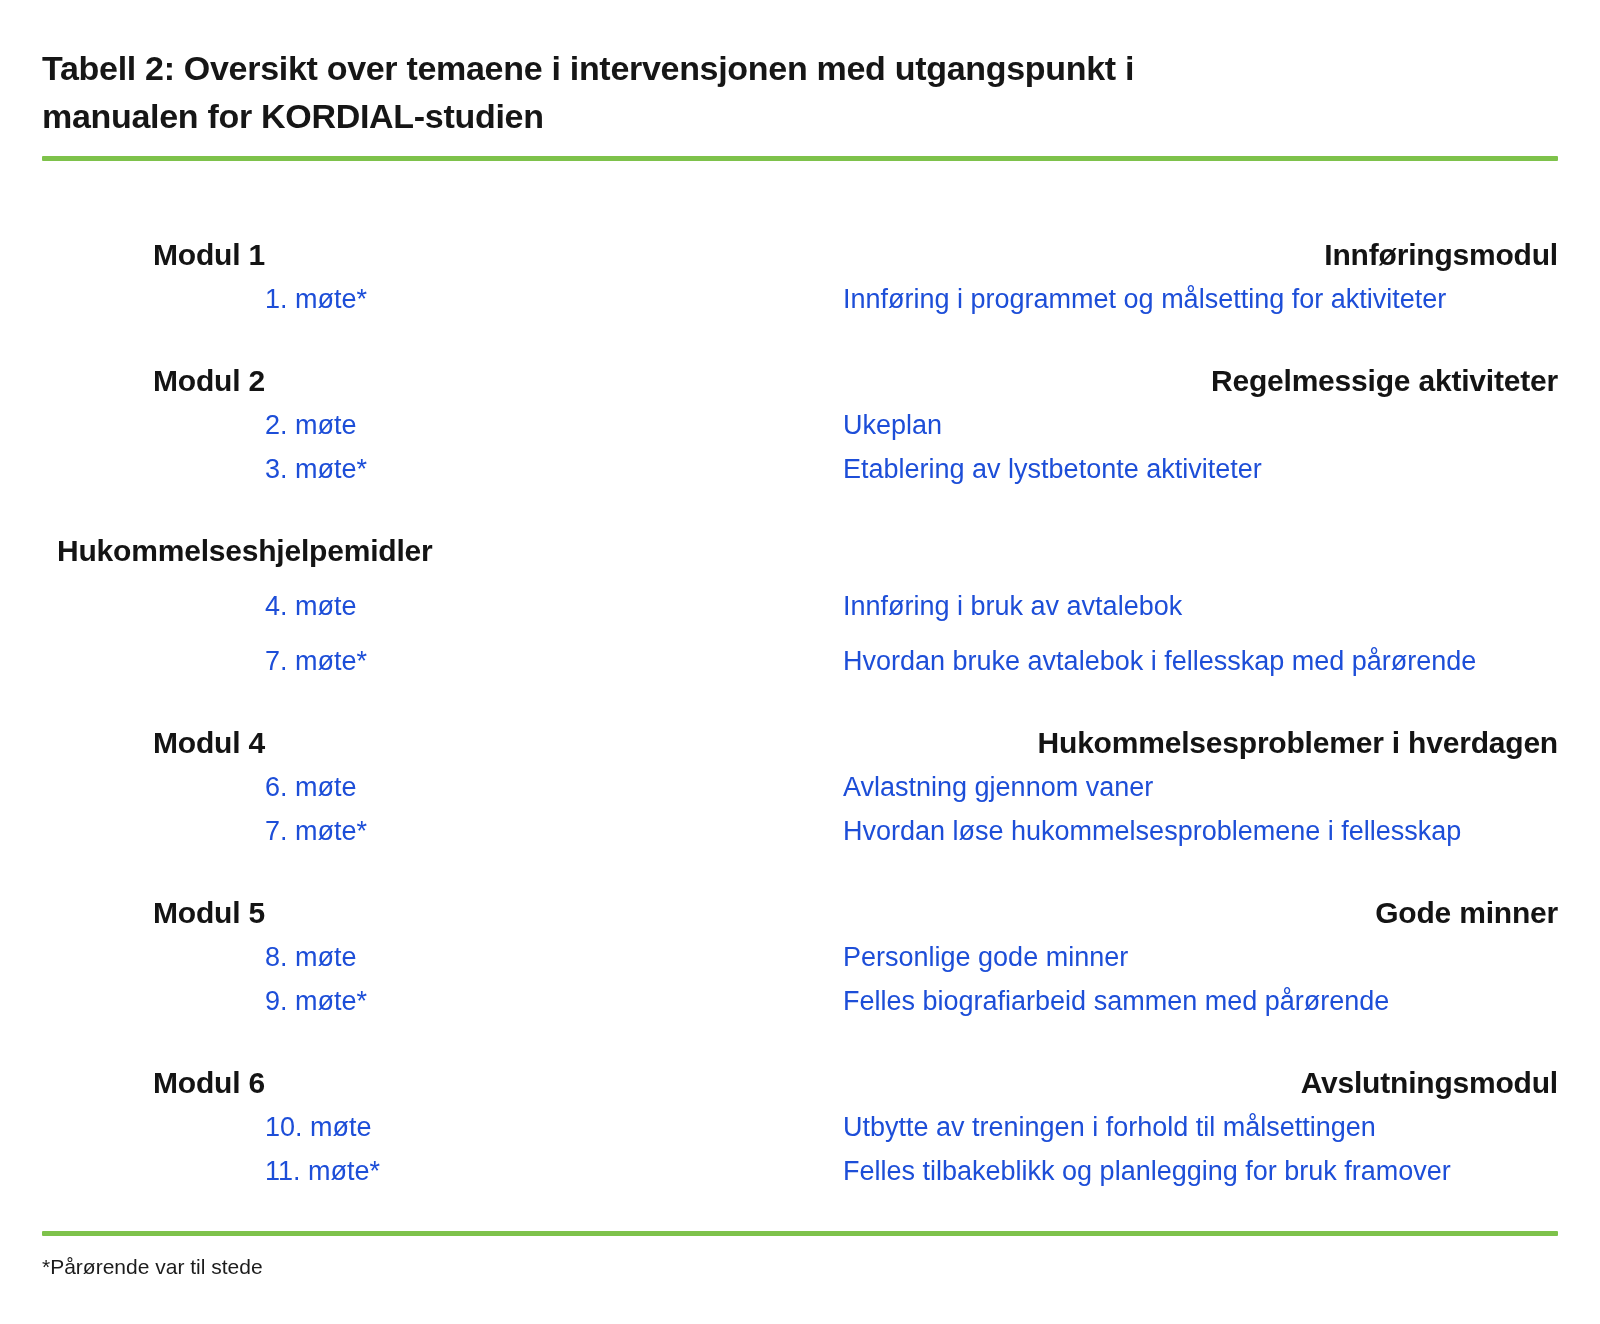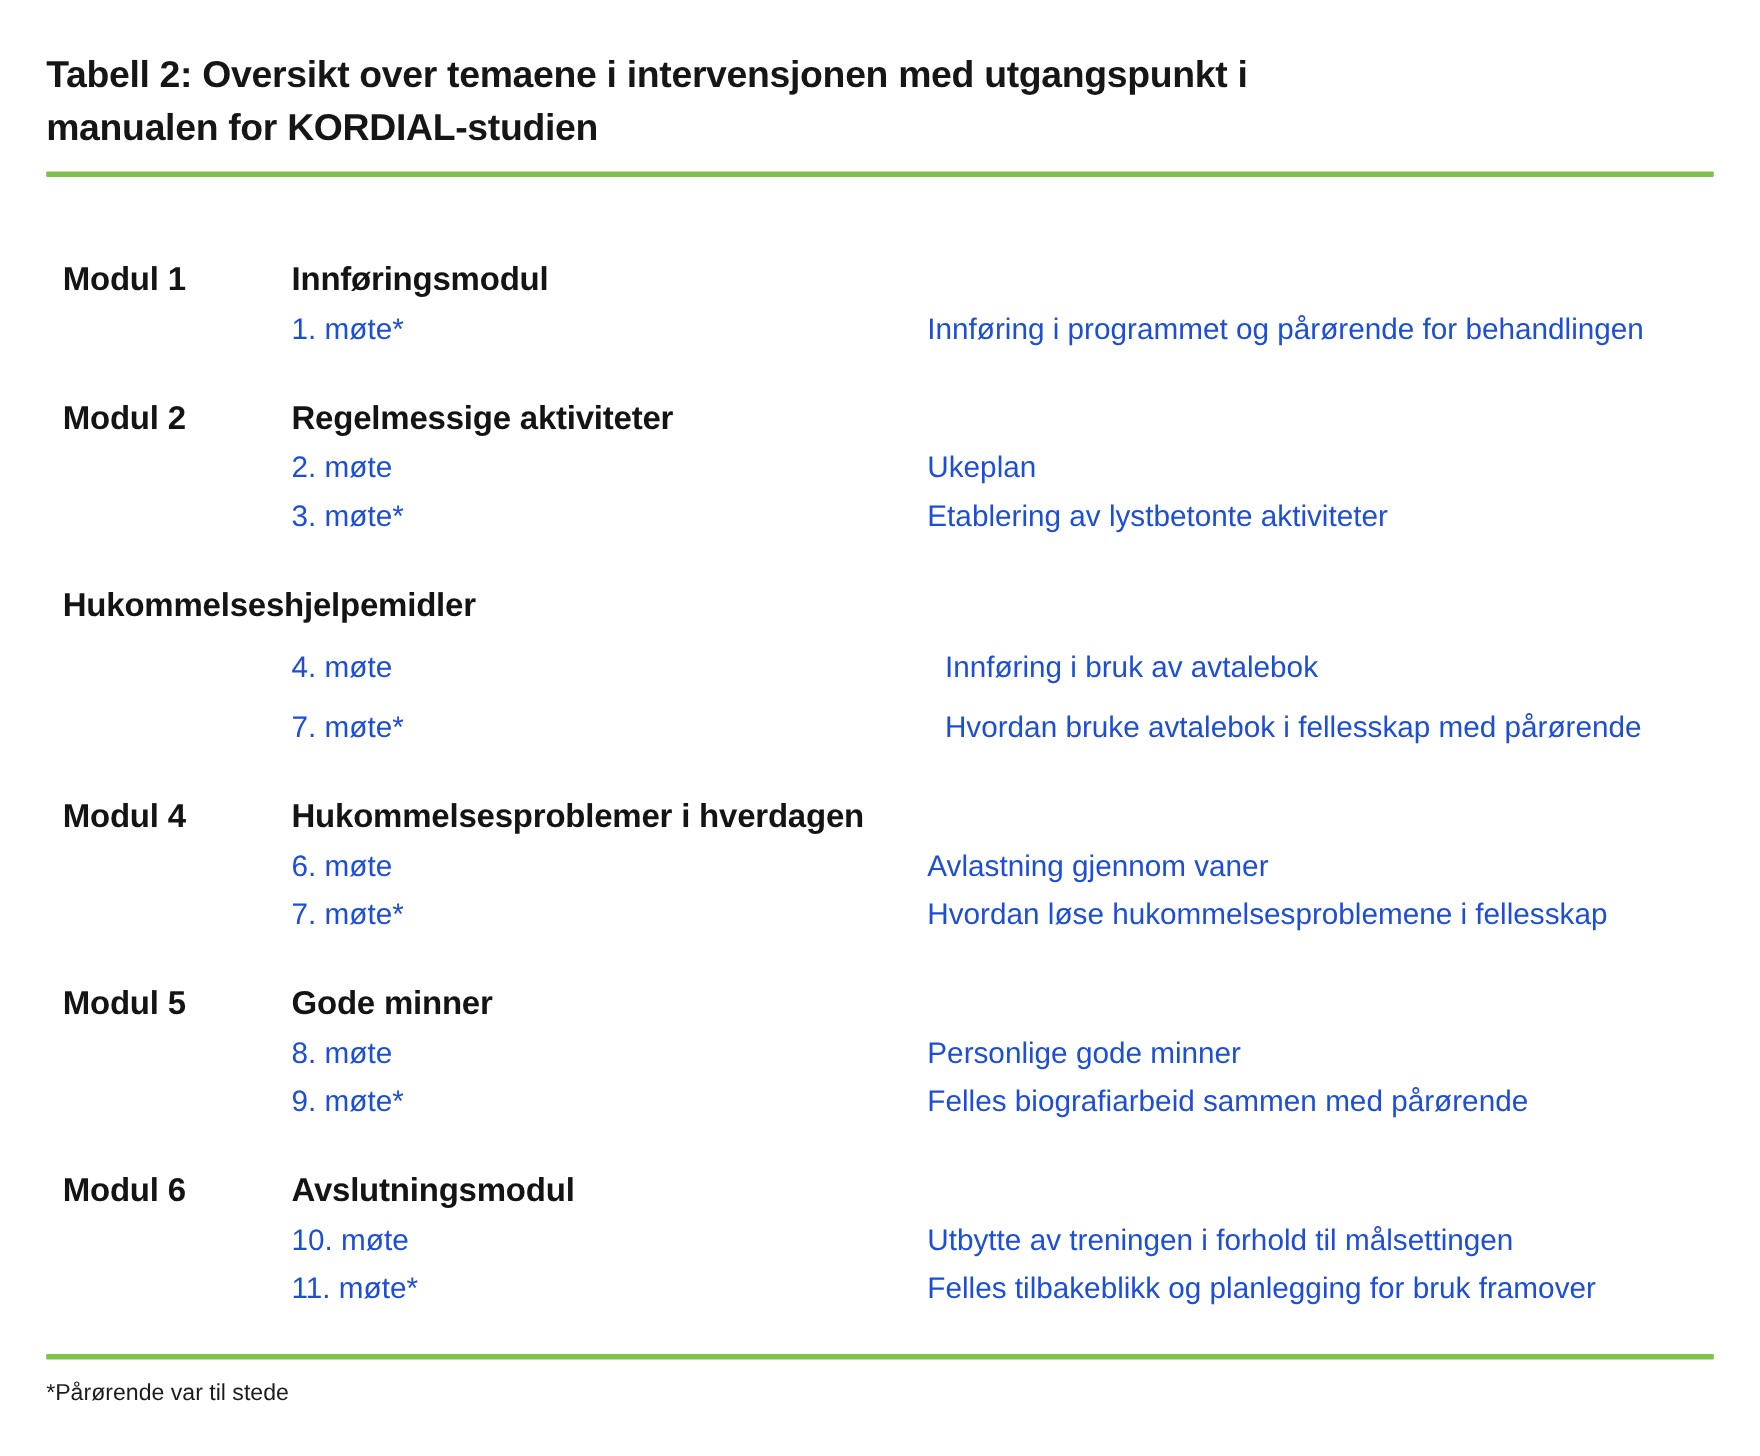--- a/index.html
+++ b/index.html
@@ -38,31 +38,32 @@
   }
   .module { margin-bottom: 38px; }
   .module-header {
     display: grid;
     grid-template-columns: 208px 1fr;
     font-weight: bold;
     font-size: 30px;
     line-height: 44px;
     color: #141414;
     letter-spacing: -0.2px;
+    text-align: right;
   }
   .session-row {
     margin-left: 208px;
     display: grid;
     grid-template-columns: 578px 1fr;
     font-size: 27px;
     line-height: 44px;
     color: #1d4ed8;
   }
   
-  .module:nth-of-type(3) .session-row { padding-top: 11px; gap: 16px; }
+  .module:nth-of-type(3) .session-row { padding-top: 11px; }
   .rule-bottom { margin-top: 2px; }
   .footnote {
     margin-top: 16px;
     font-size: 21px;
     line-height: 30px;
     color: #1c1c1c;
   }
 </style>
 </head>
 <body>
@@ -75,21 +76,21 @@
 
   <div class="content">
 
     <section class="module">
       <div class="module-header">
         <div>Modul 1</div>
         <div>Innføringsmodul</div>
       </div>
       <div class="session-row">
         <div>1. møte*</div>
-        <div>Innføring i programmet og pårørende for behandlingen</div>
+        <div>Innføring i programmet og målsetting for aktiviteter</div>
       </div>
     </section>
 
     <section class="module">
       <div class="module-header">
         <div>Modul 2</div>
         <div>Regelmessige aktiviteter</div>
       </div>
       <div class="session-row">
         <div>2. møte</div>

